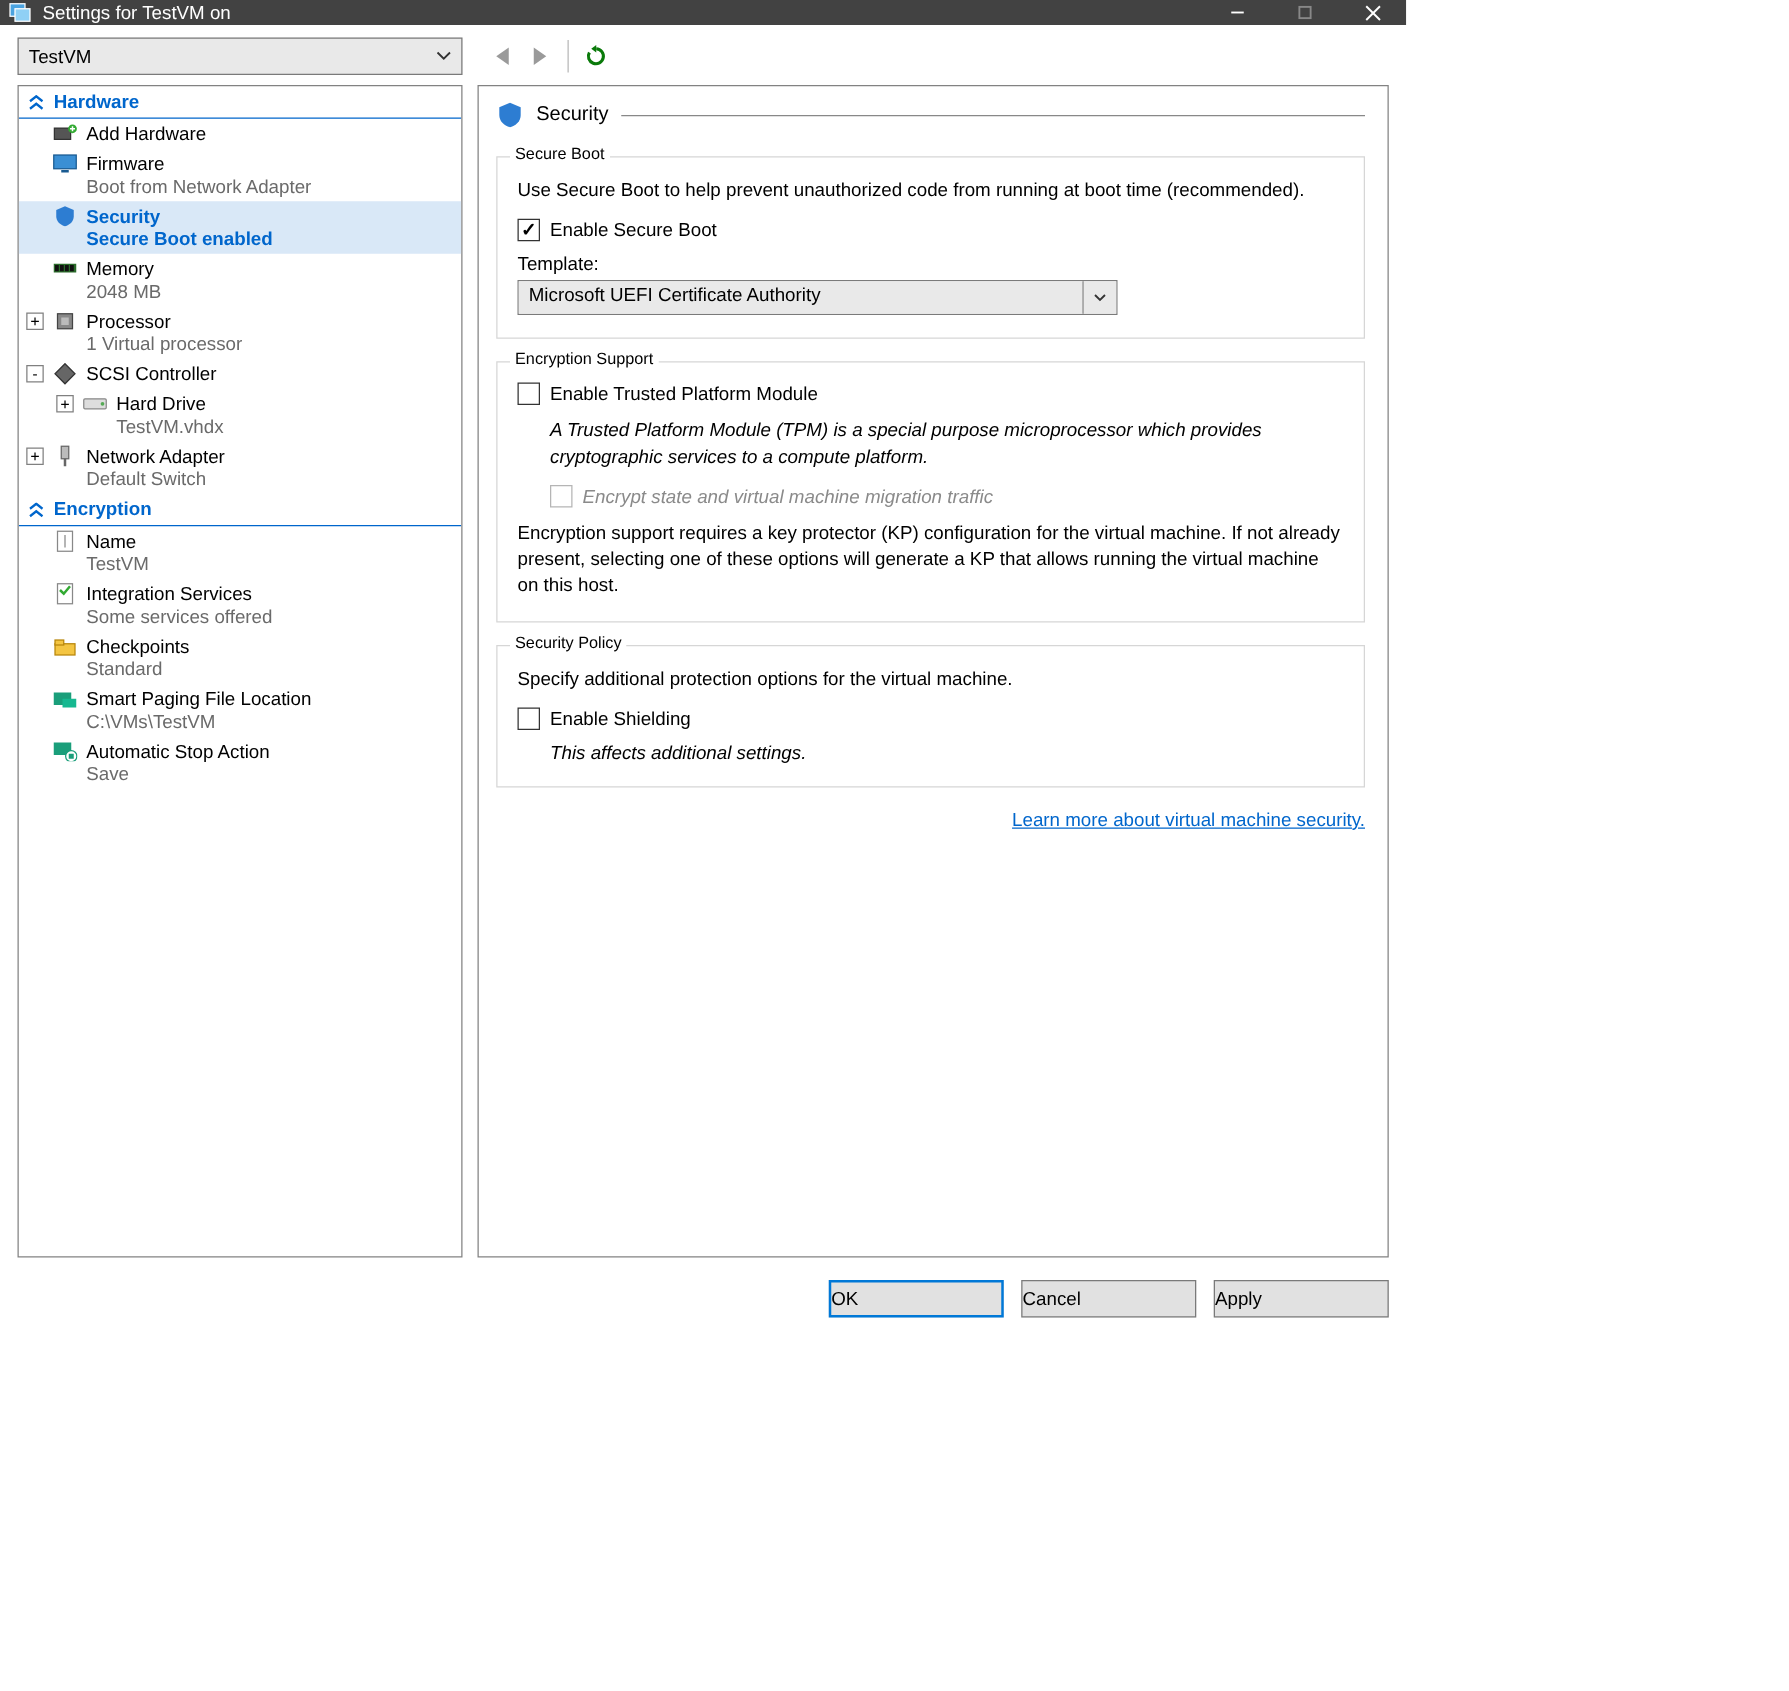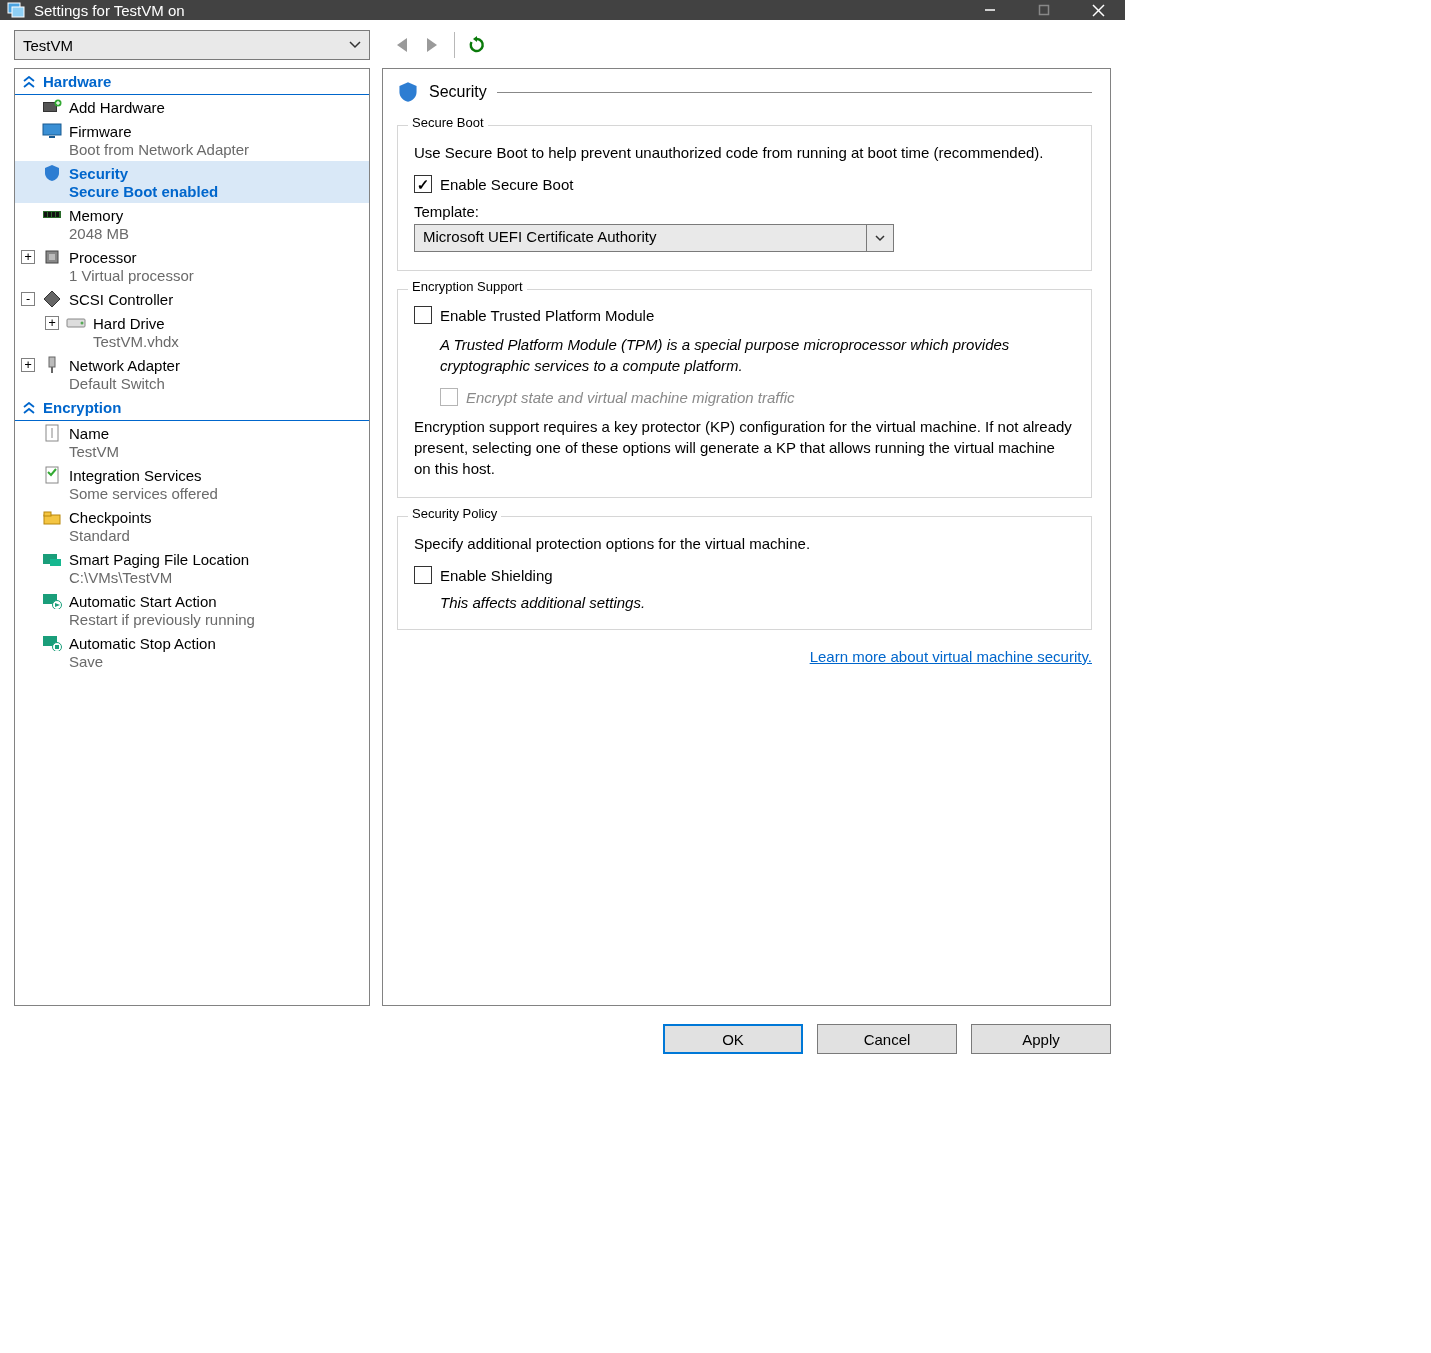--- a/index.html
+++ b/index.html
@@ -165,21 +165,21 @@
   
   .bottom-bar {
     display:flex; justify-content:flex-end; gap: 14px;
     padding: 8px 14px 14px 14px;
     flex-shrink:0;
   }
   .btn {
     width: 140px; height: 30px;
     border: 1px solid #7a7a7a;
     background: #e1e1e1;
-    display:flex; align-items:center; justify-content:center;
+    display:flex; align-items:center; justify-content:flex-start;
   }
   .btn.primary { border: 2px solid #0078d7; }
 
   
   svg { display:block; }
 </style>
 </head>
 <body>
 
 <div class="titlebar">
@@ -426,34 +426,20 @@
             <svg width="20" height="16">
               <rect x="1" y="3" width="14" height="10" fill="#1a9e7a"></rect>
               <rect x="8" y="8" width="11" height="7" fill="#16b890"></rect>
             </svg>
           </span>
         <span class="tree-label">Smart Paging File Location</span>
       </div>
       <div class="tree-sub">C:\VMs\TestVM</div>
     </div>
 
-    <div class="tree-item">
-      <div class="tree-row">
-          <span class="spacer-exp"></span>
-        <span class="tree-icon">
-            <svg width="20" height="16">
-              <rect x="1" y="1" width="14" height="10" fill="#1a9e7a"></rect>
-              <circle cx="15" cy="12" r="4.5" fill="#fff" stroke="#1a9e7a"></circle>
-              <polygon points="13,10 18,12 13,14" fill="#1a9e7a"></polygon>
-            </svg>
-          </span>
-        <span class="tree-label">Automatic Start Action</span>
-      </div>
-      <div class="tree-sub">Restart if previously running</div>
-    </div>
 
     <div class="tree-item">
       <div class="tree-row">
           <span class="spacer-exp"></span>
         <span class="tree-icon">
             <svg width="20" height="16">
               <rect x="1" y="1" width="14" height="10" fill="#1a9e7a"></rect>
               <circle cx="15" cy="12" r="4.5" fill="#fff" stroke="#1a9e7a"></circle>
               <rect x="13" y="10" width="4" height="4" fill="#1a9e7a"></rect>
             </svg>

